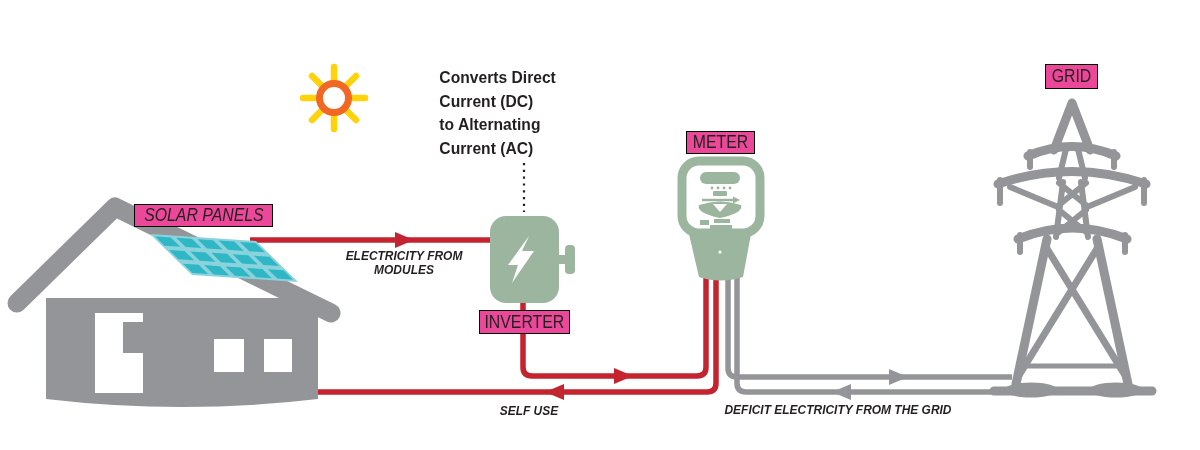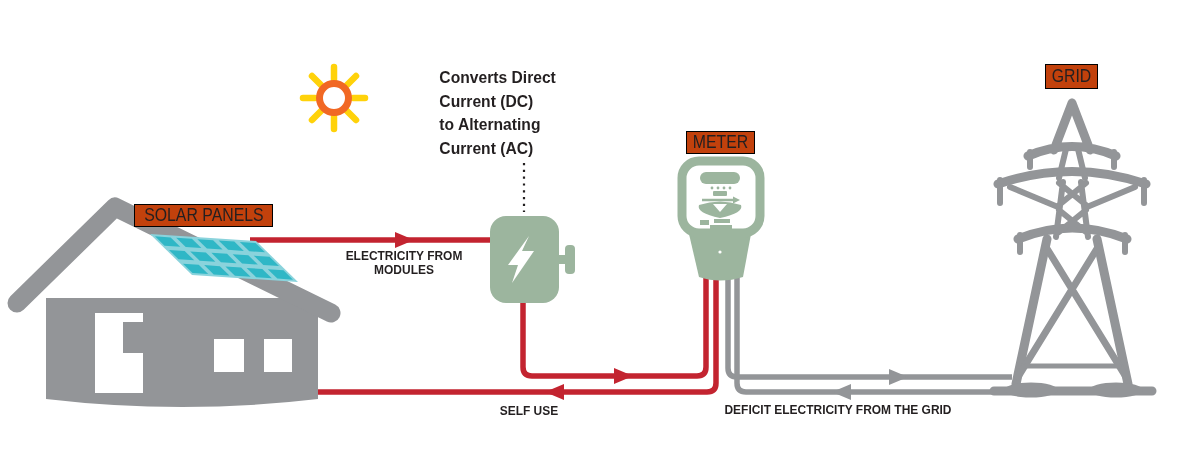--- a/index.html
+++ b/index.html
@@ -15,25 +15,25 @@
   .sage-fill{fill:var(--c-sage,#9CB59E);}
   .sage-stroke{fill:none;stroke:var(--c-sage,#9CB59E);}
   .white-fill{fill:#fff;}
   .cell-fill{fill:var(--c-panel_cell,#2FB7C6);}
   .frame-fill{fill:var(--c-panel_frame,#8AD3DC);}
   .sun-ray{fill:none;stroke:var(--c-sun_yellow,#FFD20A);stroke-width:6.5;stroke-linecap:round;}
   .sun-ring{fill:none;stroke:var(--c-sun_orange,#F16824);stroke-width:7;}
   .dotted{fill:none;stroke:var(--c-text,#231F20);stroke-width:2.2;stroke-dasharray:2.2 4.6;}
   
   .tag{position:absolute;display:flex;align-items:center;justify-content:center;
-       background:#c2410c;border:1.6px solid #000;color:var(--c-text,#231F20);
+       background:#ec4899;border:1.6px solid #000;color:var(--c-text,#231F20);
        font-size:18px;font-weight:400;box-sizing:border-box;}
   .tag>span{transform:scaleX(0.88);white-space:nowrap;}
   .flow-label{position:absolute;text-align:center;color:var(--c-text,#231F20);
-       font-size:13px;line-height:14px;font-weight:700;}
+       font-size:13px;line-height:14px;font-weight:700;font-style:italic;}
   .flow-label span{display:block;transform:scaleX(0.92);white-space:nowrap;}
   .note{position:absolute;text-align:left;color:var(--c-text,#231F20);
        font-size:17px;line-height:23.5px;font-weight:700;}
   .note span{display:block;transform:scaleX(0.92);white-space:nowrap;}
 </style>
 </head>
 <body>
 
 <div class="stage">
 
@@ -135,22 +135,25 @@
                M1059,183 L1086,205 M1086,183 L1059,205
                M1059,210 L1086,232 M1086,210 L1059,232
                M1010,187 L1058,207 M1135,187 L1087,207"></path>
       <path class="gray-stroke" stroke-width="7" d="M1046,247 L1126,377 M1098,247 L1018,377"></path>
       <path class="gray-stroke" stroke-width="5" d="M1026,366 L1119,366"></path>
       <ellipse class="gray-fill" cx="1031" cy="390" rx="27" ry="7.5"></ellipse>
       <ellipse class="gray-fill" cx="1116" cy="390" rx="27" ry="7.5"></ellipse>
     </g>
   </svg>
 
-  <div class="tag" style="left:134px;top:204px;width:139px;height:23px;">
+  <div class="tag" style="left:134px;top:204px;width:139px;height:23px;font-style:italic;">
     <span>SOLAR PANELS</span>
+  </div>
+  <div class="tag" style="left:479px;top:310px;width:91px;height:24px;">
+    <span>INVERTER</span>
   </div>
   <div class="tag" style="left:686px;top:131px;width:69px;height:23px;">
     <span>METER</span>
   </div>
   <div class="tag" style="left:1045px;top:64px;width:53px;height:25px;">
     <span>GRID</span>
   </div>
 
   <div class="note" style="left:432px;top:66px;width:184px;">
     <span>Converts Direct</span>

